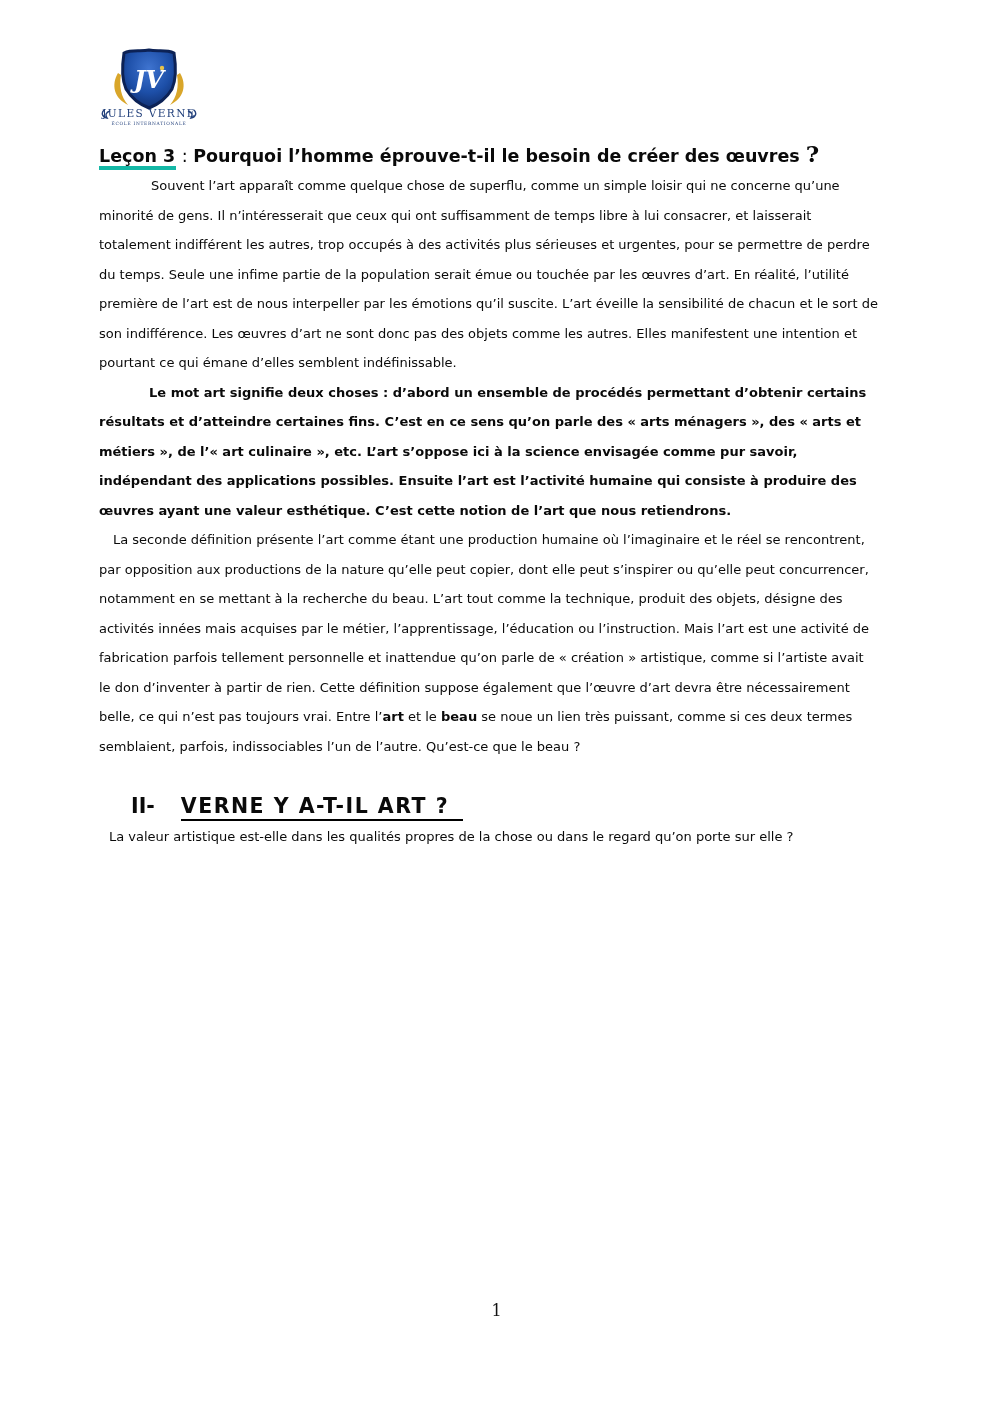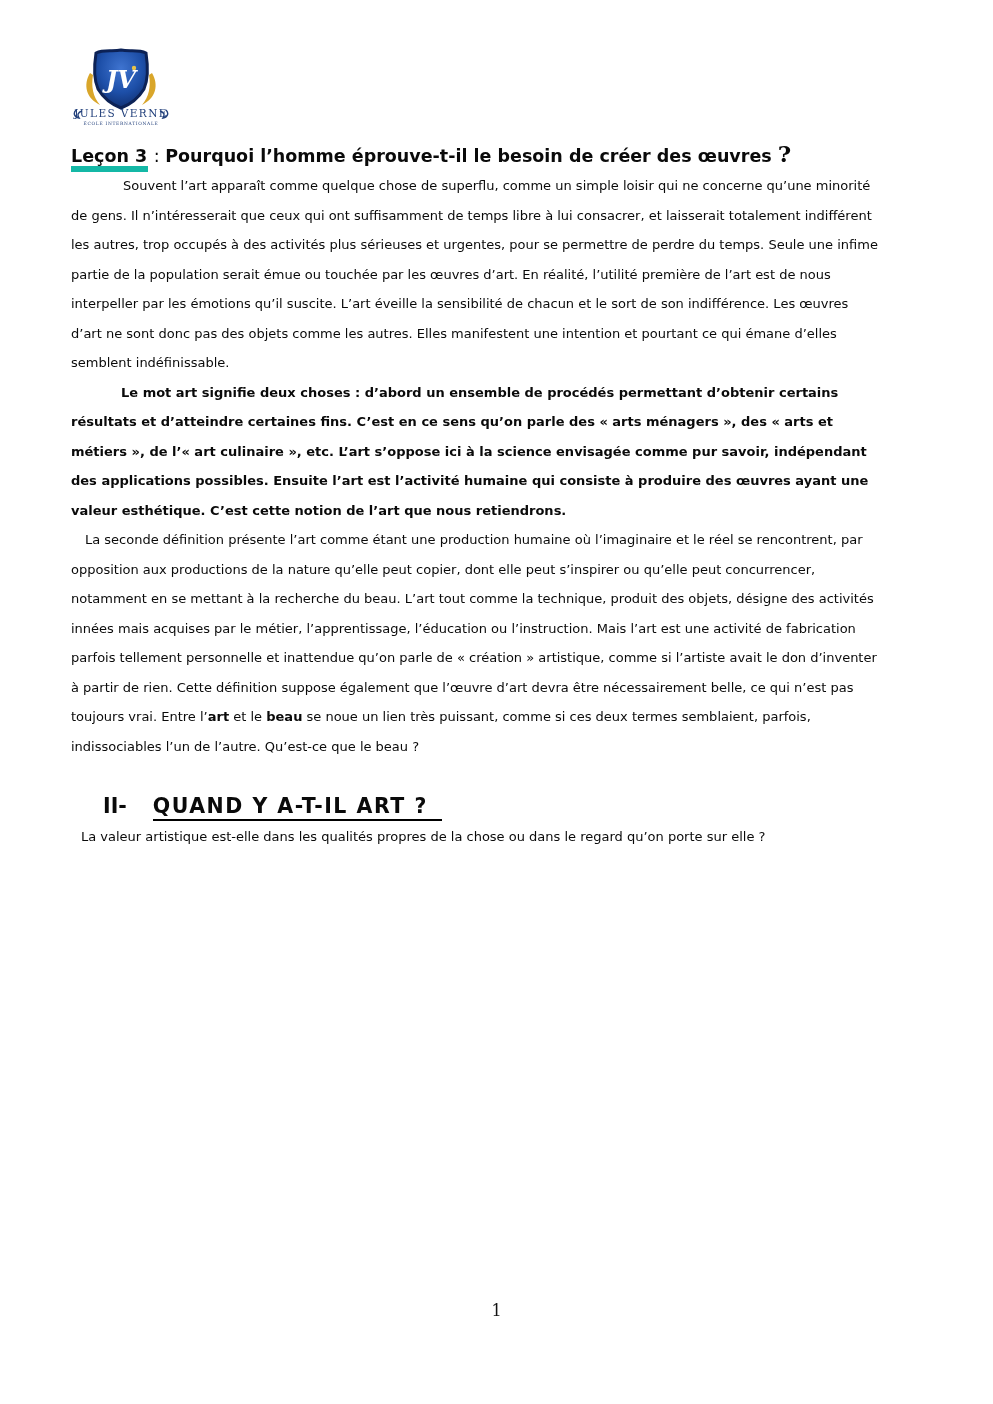--- a/index.html
+++ b/index.html
@@ -1,34 +1,34 @@
 <!DOCTYPE html>
 <html><head>
 <meta charset="utf-8">
 <style>
   html,body { margin:0; padding:0; background:#ffffff; }
   .page {
     position:relative;
     width:993px; height:1404px;
     background:#ffffff;
     box-sizing:border-box;
-    padding:47px 115px 0 71px;
+    padding:47px 115px 0 99px;
     overflow:hidden;
     font-family:"DejaVu Sans", sans-serif;
     color:#0a0a0a;
   }
   .logo-block { margin-left:2px; }
   .title-line {
     margin-top:8px;
     font-size:17.5px;
     font-weight:bold;
     white-space:nowrap;
     line-height:30px;
   }
-  .lesson-label { border-bottom:6px solid #14b8a6; padding-right:1px; }
+  .lesson-label { border-bottom:4px solid #14b8a6; padding-right:1px; }
   .title-sep { font-weight:normal; }
   .q-mark { font-family:"DejaVu Serif", serif; font-size:23px; }
 
   p.body { font-size:13px; line-height:29.5px; margin:0; text-align:left; }
   .intro { margin-top:20px; text-indent:52px; }
 
   .sec-head { margin:16px 0 0 32px; font-size:20px; font-weight:bold; line-height:30px; }
   .sec-head .underlined {
     border-bottom:2.5px solid #000;
     padding:0 16px 1px 0;
@@ -100,20 +100,20 @@
   </div>
 
   <p class="body intro">Souvent l’art apparaît comme quelque chose de superflu, comme un simple loisir qui ne concerne qu’une minorité de gens. Il n’intéresserait que ceux qui ont suffisamment de temps libre à lui consacrer, et laisserait totalement indifférent les autres, trop occupés à des activités plus sérieuses et urgentes, pour se permettre de perdre du temps. Seule une infime partie de la population serait émue ou touchée par les œuvres d’art. En réalité, l’utilité première de l’art est de nous interpeller par les émotions qu’il suscite. L’art éveille la sensibilité de chacun et le sort de son indifférence. Les œuvres d’art ne sont donc pas des objets comme les autres. Elles manifestent une intention et pourtant ce qui émane d’elles semblent indéfinissable.</p>
 
 
   <p class="body para-def1">Le mot art signifie deux choses : d’abord un ensemble de procédés permettant d’obtenir certains résultats et d’atteindre certaines fins. C’est en ce sens qu’on parle des « arts ménagers », des « arts et métiers », de l’« art culinaire », etc. L’art s’oppose ici à la science envisagée comme pur savoir, indépendant des applications possibles. Ensuite l’art est l’activité humaine qui consiste à produire des œuvres ayant une valeur esthétique. C’est cette notion de l’art que nous retiendrons.</p>
 
   <p class="body para-def2"><span>La seconde définition présente l’art comme étant une production humaine où l’imaginaire et le réel se rencontrent, par opposition aux productions de la nature qu’elle peut copier, dont elle peut s’inspirer ou qu’elle peut concurrencer, notamment en se mettant à la recherche du beau. L’art tout comme la technique, produit des objets, désigne des activités innées mais acquises par le métier, l’apprentissage, l’éducation ou l’instruction.  Mais l’art est une activité de fabrication parfois tellement personnelle et inattendue qu’on parle de « création » artistique, comme si l’artiste avait le don d’inventer à partir de rien. Cette définition suppose également que l’œuvre d’art devra être nécessairement belle, ce qui n’est pas toujours vrai. Entre l’</span><b class="inline-bold">art</b><span> et le </span><b class="inline-bold">beau</b><span> se noue un lien très puissant, comme si ces deux termes semblaient, parfois, indissociables l’un de l’autre. Qu’est-ce que le beau ?</span></p>
 
   <div class="sec-head2">
-    <span>II-</span><span class="underlined">QUAND Y A-T-IL ART ? </span>
+    <span>II-</span><span class="underlined">VERNE Y A-T-IL ART ? </span>
   </div>
 
   <p class="body para-sec2">La valeur artistique est-elle dans les qualités propres de la chose ou dans le regard qu’on porte sur elle ?</p>
 
   <div class="footer">1</div>
 
 </div>
 
 </body></html>

